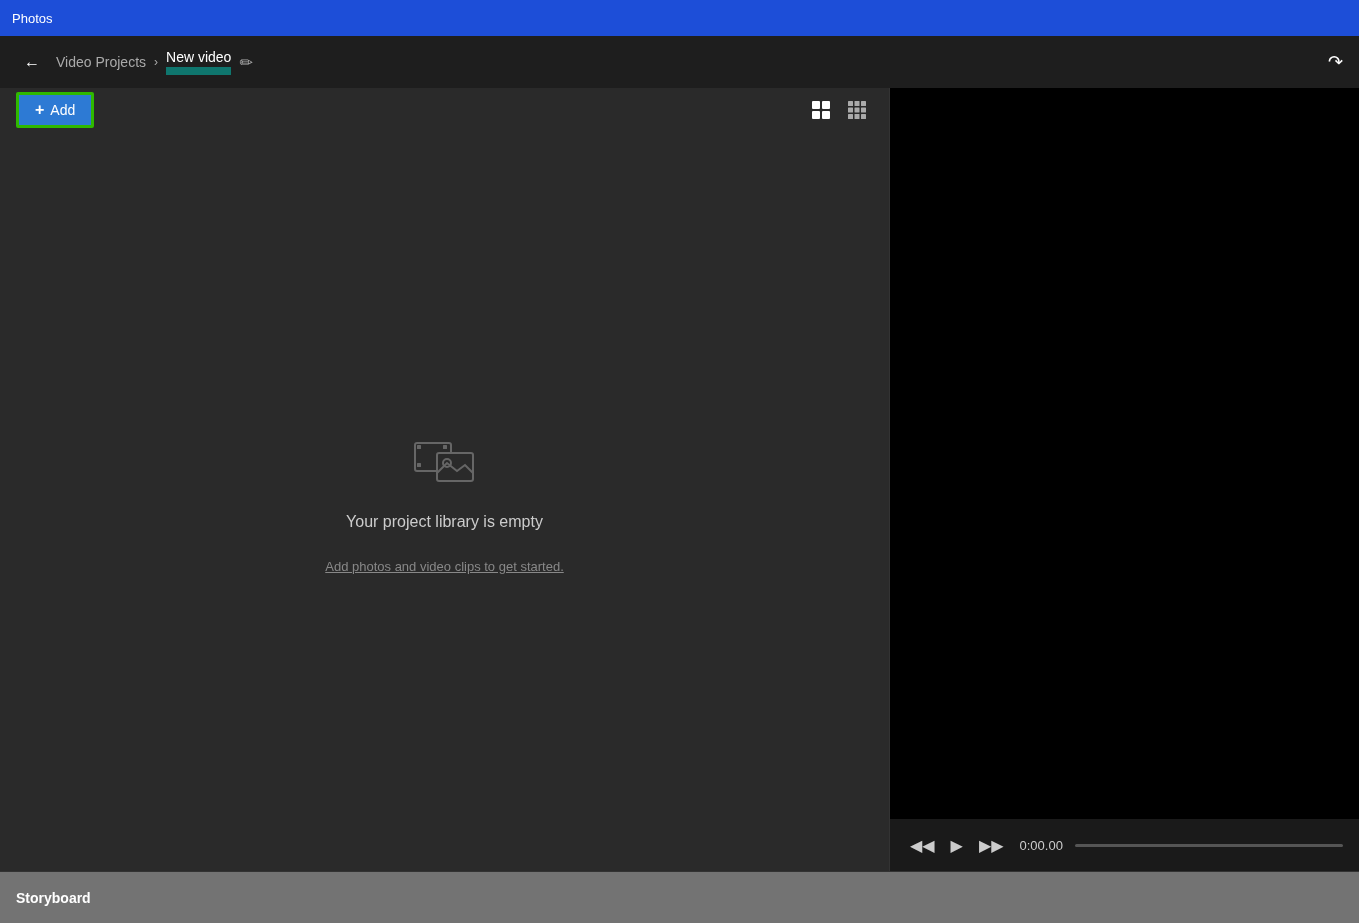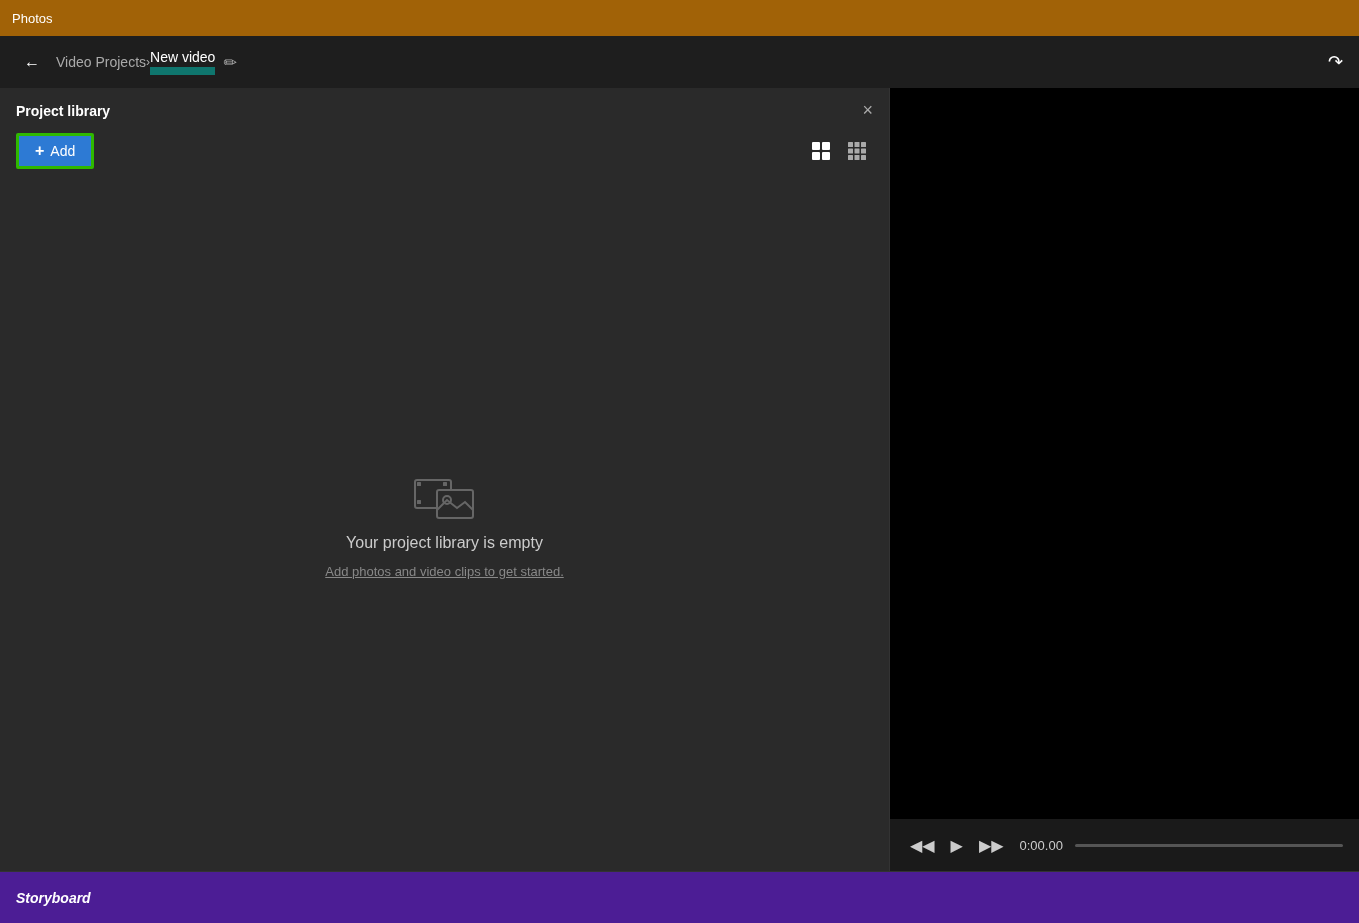--- a/index.html
+++ b/index.html
@@ -9,21 +9,21 @@
       background: #1e1e1e;
       color: #ffffff;
       font-family: 'Segoe UI', sans-serif;
       overflow: hidden;
       display: flex;
       flex-direction: column;
     }
 
     
     .title-bar {
-      background: #a16207;
+      background: #1d4ed8;
       height: 36px;
       display: flex;
       align-items: center;
       padding: 0 12px;
       flex-shrink: 0;
     }
     .title-bar-app {
       font-size: 13px;
       color: #ffffff;
     }
@@ -47,20 +47,21 @@
       background: transparent;
       border: none;
       color: #fff;
       cursor: pointer;
       font-size: 16px;
       margin-right: 8px;
     }
     .breadcrumb {
       display: flex;
       align-items: center;
+      gap: 8px;
       font-size: 14px;
     }
     .breadcrumb-link {
       color: #aaaaaa;
       cursor: pointer;
     }
     .breadcrumb-sep {
       color: #aaaaaa;
       font-size: 12px;
     }
@@ -172,21 +173,21 @@
       color: #ffffff;
     }
 
     
     .library-empty {
       flex: 1;
       display: flex;
       flex-direction: column;
       align-items: center;
       justify-content: center;
-      gap: 12px;
+      gap: 28px;
     }
     .empty-icon {
       color: #666666;
       font-size: 48px;
       display: flex;
       align-items: center;
       justify-content: center;
     }
     .empty-title {
       font-size: 16px;
@@ -240,27 +241,26 @@
       flex: 1;
       height: 3px;
       background: #555555;
       border-radius: 2px;
       margin-left: 4px;
     }
 
     
     .storyboard-bar {
       height: 52px;
-      background: #4c1d95;
+      background: #737373;
       display: flex;
       align-items: center;
       padding: 0 16px;
       flex-shrink: 0;
       border-top: 1px solid #333;
-      font-style: italic;
     }
     .storyboard-title {
       font-size: 14px;
       font-weight: 600;
       color: #ffffff;
     }
   </style>
 </head>
 <body>
 
@@ -282,26 +282,20 @@
   </button>
   <button class="redo-btn">
     <span>↷</span>
   </button>
 </div>
 
 <div class="main-content">
 
   <div class="project-library">
 
-    <div class="library-header">
-      <span class="library-title">Project library</span>
-      <button class="library-close-btn">
-        <span>×</span>
-      </button>
-    </div>
 
     <div class="library-toolbar">
       <button class="add-btn">
         <span class="add-btn-icon">+</span>
         <span>Add</span>
       </button>
       <div class="view-toggles">
         <button class="view-toggle-btn active">
           <svg width="20" height="20" viewBox="0 0 20 20" fill="currentColor">
             <rect x="1" y="1" width="8" height="8" rx="1"></rect>

